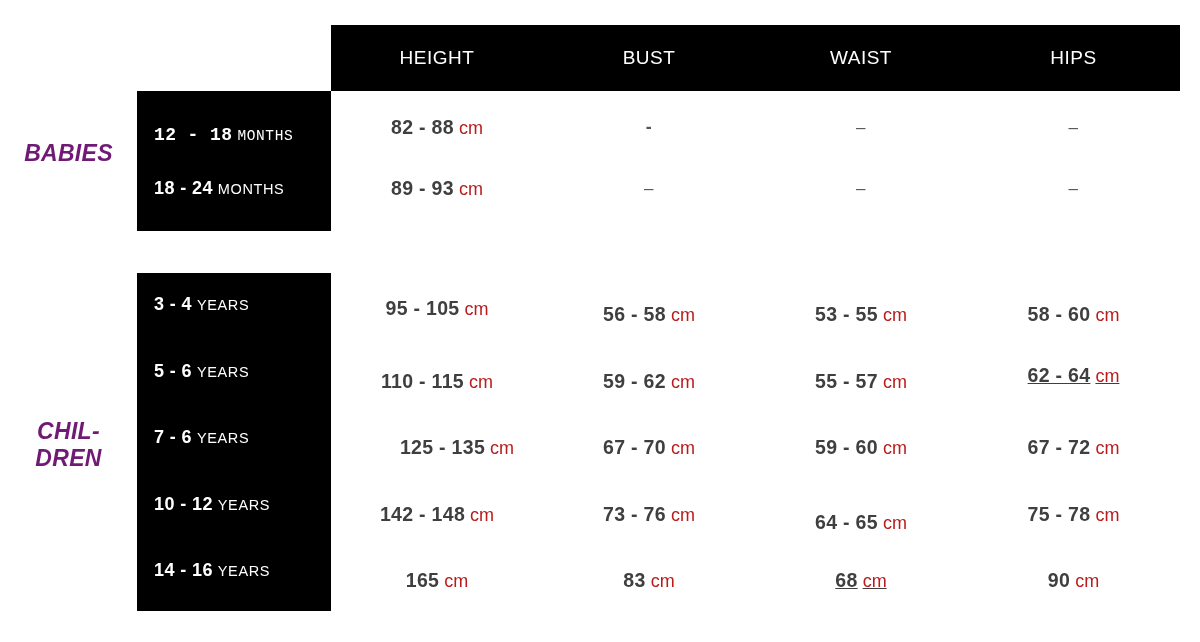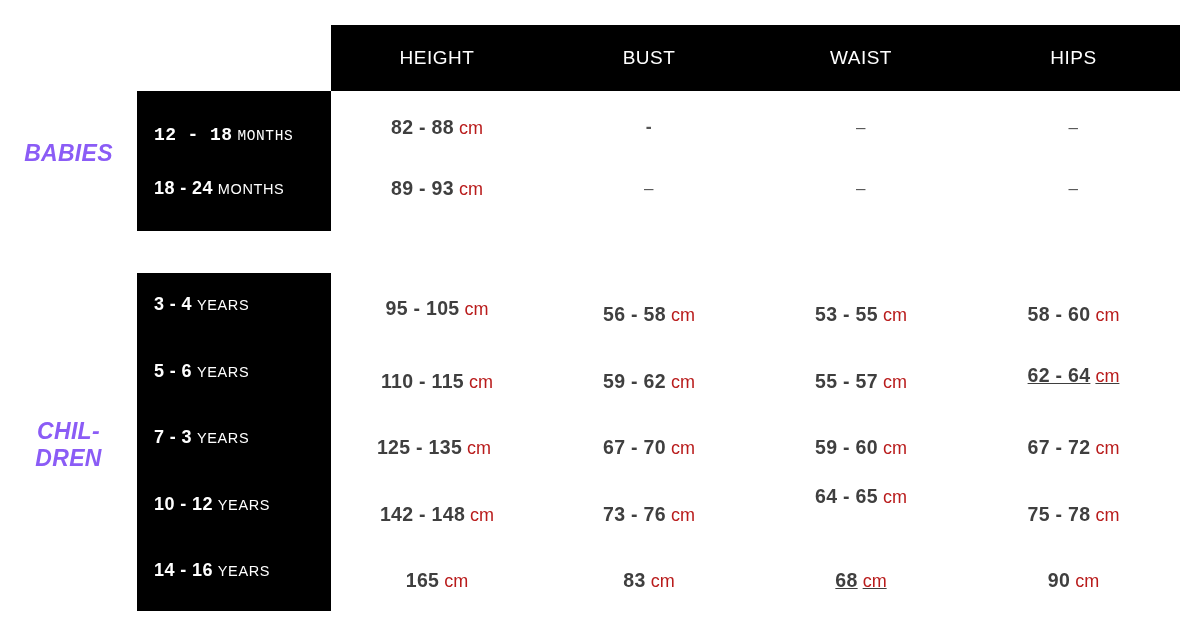--- a/index.html
+++ b/index.html
@@ -41,21 +41,21 @@
     font-size: 19px;
     letter-spacing: 0.5px;
     font-weight: 400;
   }
 
   
   .group-label {
     position: absolute;
     font-style: italic;
     font-weight: bold;
-    color: #8b5cf6;
+    color: #701a75;
     font-size: 23px;
     letter-spacing: 0.3px;
     text-align: center;
     line-height: 1.18;
   }
 
   
   .age-block {
     position: absolute;
     left: 137px;
@@ -207,24 +207,24 @@
   </div>
   <div class="data-cell" style="left:755px;top:365px;width:212px;height:32px;line-height:32px;">
     <span class="val">55 - 57</span><span class="unit">cm</span>
   </div>
   <div class="data-cell" style="left:967px;top:365px;width:213px;height:32px;line-height:20px;text-decoration:underline;">
     <span class="val">62 - 64</span><span class="unit">cm</span>
   </div>
 
   <div class="age-row" style="top:421px;height:32px;line-height:32px;">
     <div class="age-inner">
-      <span class="num">7 - 3</span><span class="unit">YEARS</span>
-    </div>
-  </div>
-  <div class="data-cell" style="left:328px;top:431px;width:212px;height:32px;line-height:32px;text-align:center;">
+      <span class="num">7 - 6</span><span class="unit">YEARS</span>
+    </div>
+  </div>
+  <div class="data-cell" style="left:351px;top:431px;width:212px;height:32px;line-height:32px;text-align:center;">
     <span class="val">125 - 135</span><span class="unit">cm</span>
   </div>
   <div class="data-cell" style="left:543px;top:431px;width:212px;height:32px;line-height:32px;">
     <span class="val">67 - 70</span><span class="unit">cm</span>
   </div>
   <div class="data-cell" style="left:755px;top:431px;width:212px;height:32px;line-height:32px;">
     <span class="val">59 - 60</span><span class="unit">cm</span>
   </div>
   <div class="data-cell" style="left:967px;top:431px;width:213px;height:32px;line-height:32px;">
     <span class="val">67 - 72</span><span class="unit">cm</span>
@@ -234,21 +234,21 @@
     <div class="age-inner">
       <span class="num">10 - 12</span><span class="unit">YEARS</span>
     </div>
   </div>
   <div class="data-cell" style="left:331px;top:498px;width:212px;height:32px;line-height:32px;">
     <span class="val">142 - 148</span><span class="unit">cm</span>
   </div>
   <div class="data-cell" style="left:543px;top:498px;width:212px;height:32px;line-height:32px;">
     <span class="val">73 - 76</span><span class="unit">cm</span>
   </div>
-  <div class="data-cell" style="left:755px;top:474px;width:212px;height:32px;line-height:44px;">
+  <div class="data-cell" style="left:755px;top:508px;width:212px;height:32px;line-height:28px;">
     <span class="val">64 - 65</span><span class="unit">cm</span>
   </div>
   <div class="data-cell" style="left:967px;top:498px;width:213px;height:32px;line-height:32px;">
     <span class="val">75 - 78</span><span class="unit">cm</span>
   </div>
 
   <div class="age-row" style="top:554px;height:32px;line-height:32px;padding-left:33px;">
     <div class="age-inner">
       <span class="num">14 - 16</span><span class="unit">YEARS</span>
     </div>

